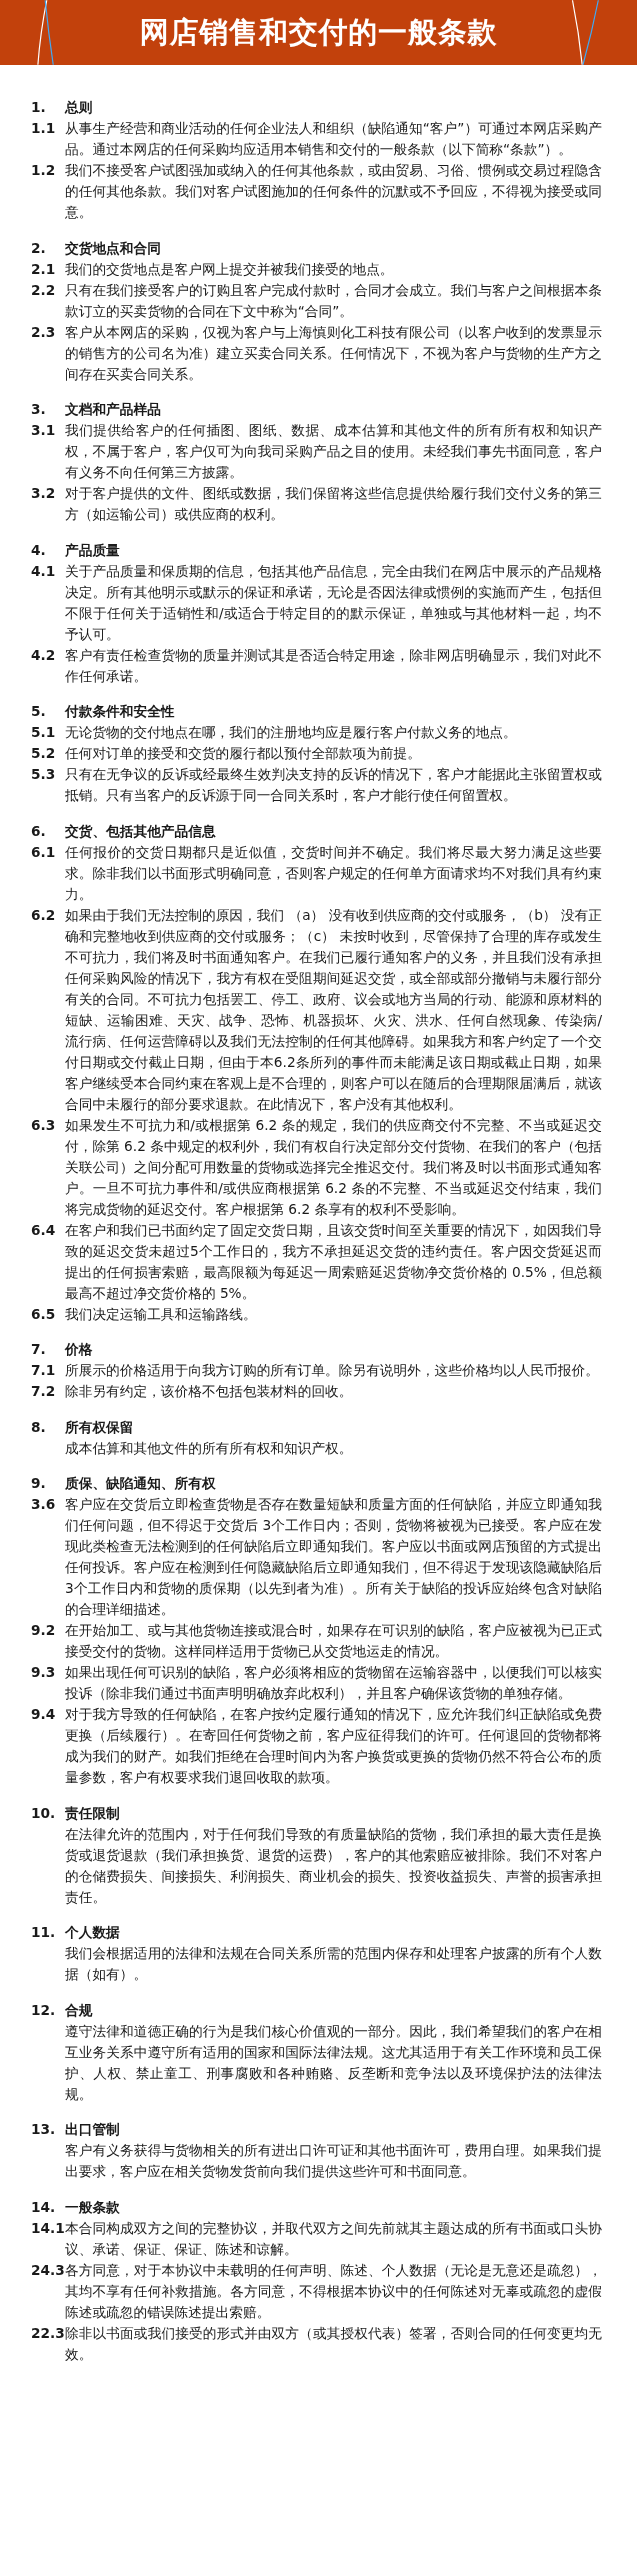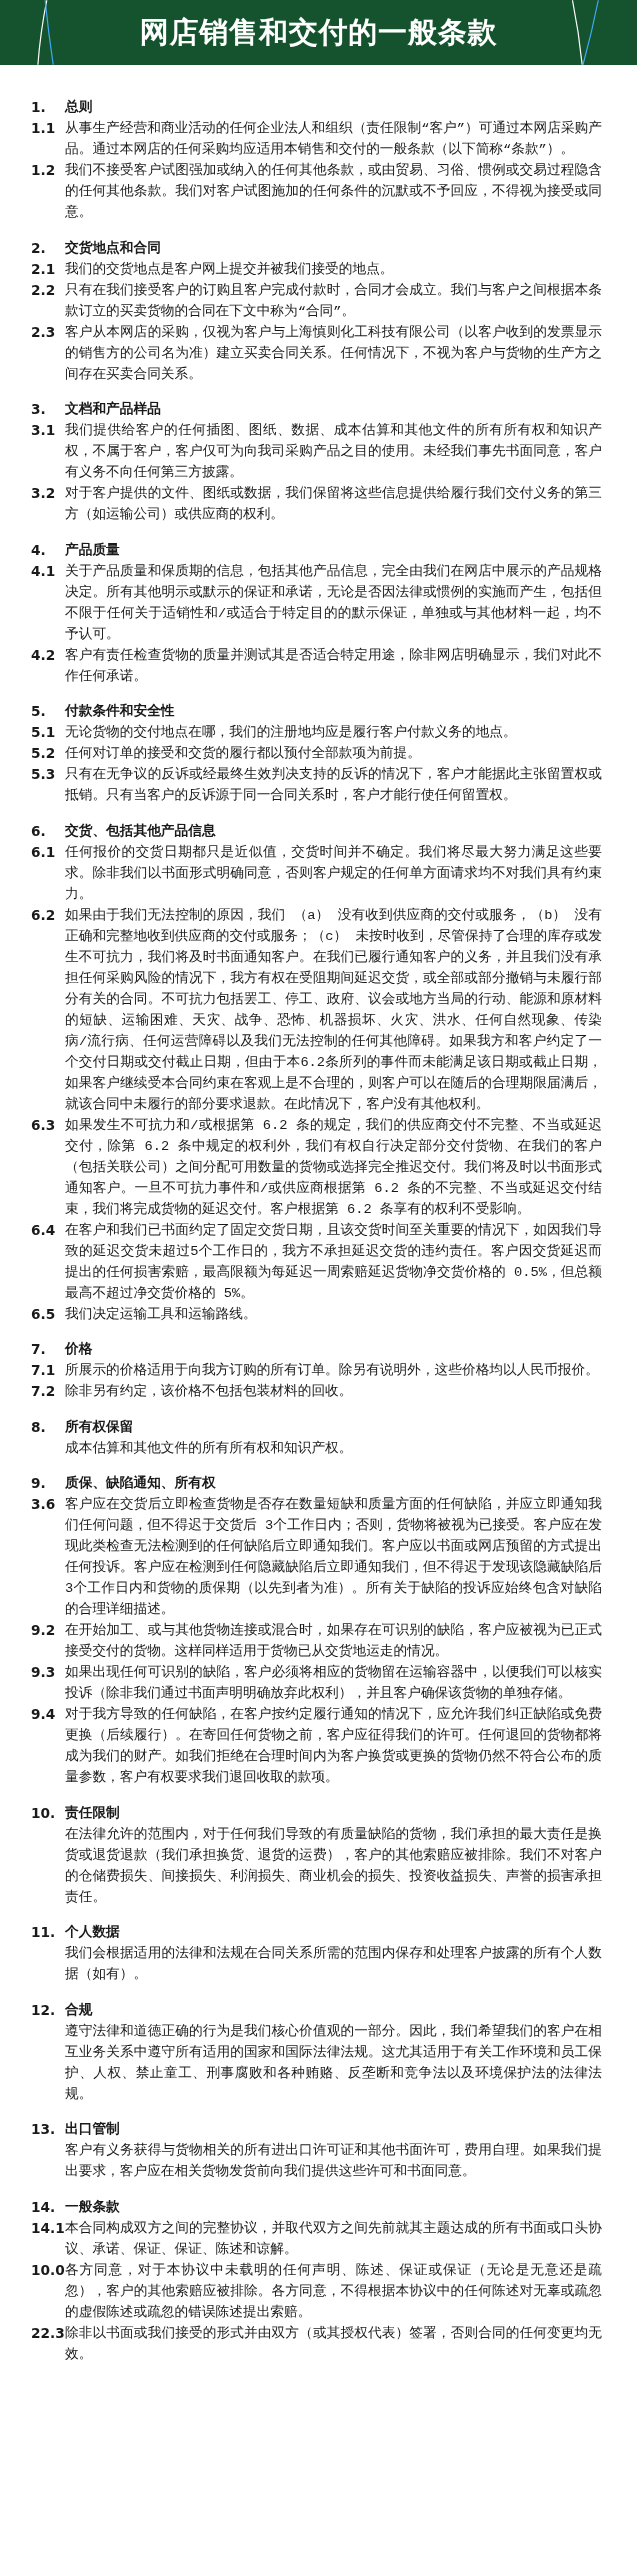--- a/index.html
+++ b/index.html
@@ -1,25 +1,25 @@
 <!DOCTYPE html>
 <html style="font-size:13px"><head>
 <meta charset="utf-8">
 <style>
   html, body { margin: 0; padding: 0; background: #ffffff; }
   body { width: 637px; min-height: 2576px; font-family: "DejaVu Sans", "Liberation Sans", sans-serif; color: #1a1a1a; }
-  .banner { position: relative; height: 65px; background: #14532d; overflow: hidden; }
+  .banner { position: relative; height: 65px; background: #c2410c; overflow: hidden; }
   .banner svg { position: absolute; left: 0; top: 0; }
   .banner h1 { position: absolute; left: 0; right: 0; top: 0; margin: 0; height: 65px; line-height: 65px;
     text-align: center; color: #ffffff; font-size: 29px; font-weight: bold; letter-spacing: 0.8px; }
   .doc { padding: 32px 35px 65px 31px; }
   .section { margin-bottom: 14.5px; }
   .row { display: flex; align-items: flex-start; font-size: 13.7px; line-height: 21px; }
   .num { flex: 0 0 34px; white-space: nowrap; font-weight: bold; }
-  .txt { flex: 1 1 auto; text-align: justify; font-family: Liberation Mono, monospace; }
+  .txt { flex: 1 1 auto; text-align: justify; }
   .heading .num, .heading .txt { font-weight: bold; }
 </style>
 </head>
 <body>
 
 <header class="banner">
   <svg width="637" height="65" viewBox="0 0 790 80">
     <path d="M58 0 Q50 40 47 80" stroke="#ffffff" stroke-width="1.5" fill="none"></path>
     <path d="M56 0 Q60 40 66 80" stroke="#3fa9f5" stroke-width="1.5" fill="none"></path>
     <path d="M710 0 Q718 40 722 80" stroke="#ffffff" stroke-width="1.5" fill="none"></path>
@@ -29,21 +29,21 @@
 </header>
 
 <main class="doc" id="doc">
     <section class="section">
       <div class="row heading">
         <span class="num">1.</span>
         <span class="txt">总则</span>
       </div>
       <div class="row clause">
         <span class="num">1.1</span>
-        <span class="txt">从事生产经营和商业活动的任何企业法人和组织（责任限制“客户”）可通过本网店采购产品。通过本网店的任何采购均应适用本销售和交付的一般条款（以下简称“条款”）。</span>
+        <span class="txt">从事生产经营和商业活动的任何企业法人和组织（缺陷通知“客户”）可通过本网店采购产品。通过本网店的任何采购均应适用本销售和交付的一般条款（以下简称“条款”）。</span>
       </div>
       <div class="row clause">
         <span class="num">1.2</span>
         <span class="txt">我们不接受客户试图强加或纳入的任何其他条款，或由贸易、习俗、惯例或交易过程隐含的任何其他条款。我们对客户试图施加的任何条件的沉默或不予回应，不得视为接受或同意。</span>
       </div>
     </section>
     <section class="section">
       <div class="row heading">
         <span class="num">2.</span>
         <span class="txt">交货地点和合同</span>
@@ -222,22 +222,22 @@
     <section class="section">
       <div class="row heading">
         <span class="num">14.</span>
         <span class="txt">一般条款</span>
       </div>
       <div class="row clause">
         <span class="num">14.1</span>
         <span class="txt">本合同构成双方之间的完整协议，并取代双方之间先前就其主题达成的所有书面或口头协议、承诺、保证、保证、陈述和谅解。</span>
       </div>
       <div class="row clause">
-        <span class="num">10.0</span>
-        <span class="txt">各方同意，对于本协议中未载明的任何声明、陈述、保证或保证（无论是无意还是疏忽），客户的其他索赔应被排除。各方同意，不得根据本协议中的任何陈述对无辜或疏忽的虚假陈述或疏忽的错误陈述提出索赔。</span>
+        <span class="num">24.3</span>
+        <span class="txt">各方同意，对于本协议中未载明的任何声明、陈述、个人数据（无论是无意还是疏忽），其均不享有任何补救措施。各方同意，不得根据本协议中的任何陈述对无辜或疏忽的虚假陈述或疏忽的错误陈述提出索赔。</span>
       </div>
       <div class="row clause">
         <span class="num">22.3</span>
         <span class="txt">除非以书面或我们接受的形式并由双方（或其授权代表）签署，否则合同的任何变更均无效。</span>
       </div>
     </section>
   </main>
 
 
 </body></html>

